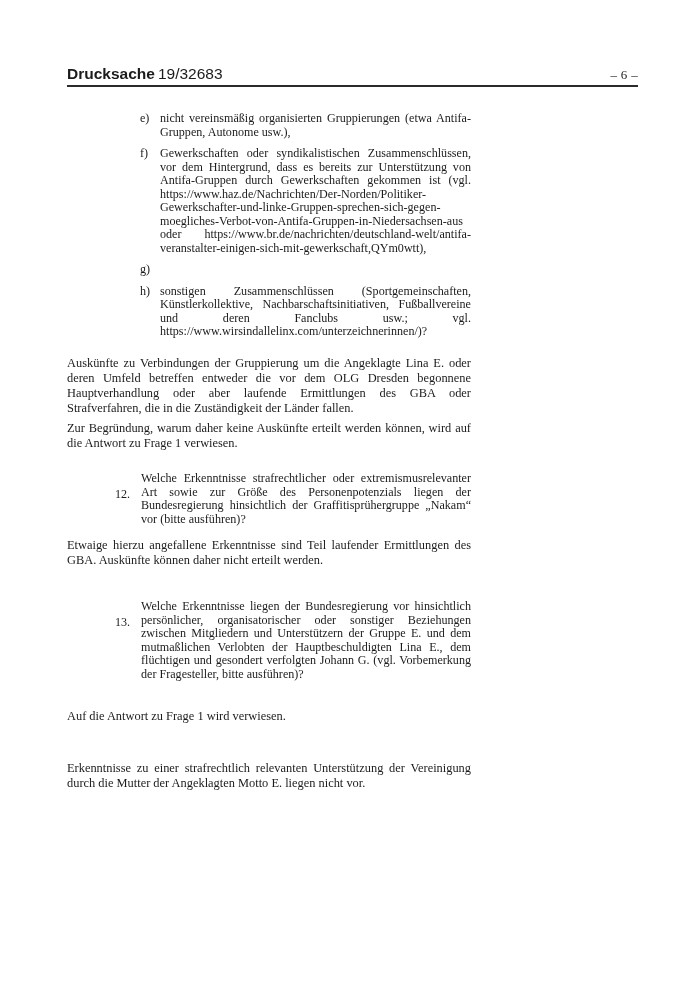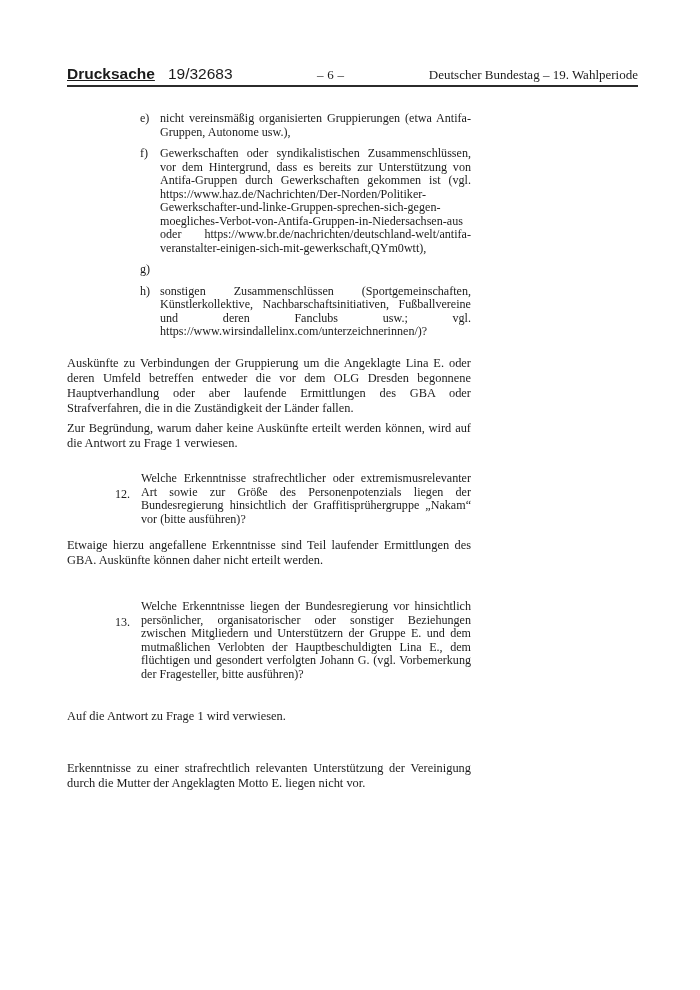--- a/index.html
+++ b/index.html
@@ -24,22 +24,22 @@
     width: 571px;
     display: flex;
     justify-content: space-between;
     align-items: baseline;
   }
   .h-left {
     font-family: "Liberation Sans", sans-serif;
     font-size: 15.5px;
     white-space: nowrap;
   }
-  .h-left .pub { font-weight: 700; text-decoration: underline; }
-  .h-left .num { font-weight: 400; margin-left: 13px; }
+  .h-left .pub { font-weight: 700; }
+  .h-left .num { font-weight: 400; margin-left: 3px; }
   .h-center {
     font-size: 13px;
     letter-spacing: 0.3px;
   }
   .h-right {
     font-size: 13px;
     white-space: nowrap;
   }
   .header-rule {
     position: absolute;
@@ -94,21 +94,20 @@
 </head>
 <body>
 
 <div class="page">
 
   <div class="header-row">
     <div class="h-left">
       <span class="pub">Drucksache</span><span class="num">19/32683</span>
     </div>
     <div class="h-center">– 6 –</div>
-    <div class="h-right">Deutscher Bundestag – 19. Wahlperiode</div>
   </div>
   <div class="header-rule"></div>
 
   <div class="block block-list">
     <div class="li">
       <span class="li-label">e)</span>
       <span class="li-text">nicht vereinsmäßig organisierten Gruppierungen (etwa Antifa-Gruppen, Autonome usw.),</span>
     </div>
     <div class="li">
       <span class="li-label">f)</span>

